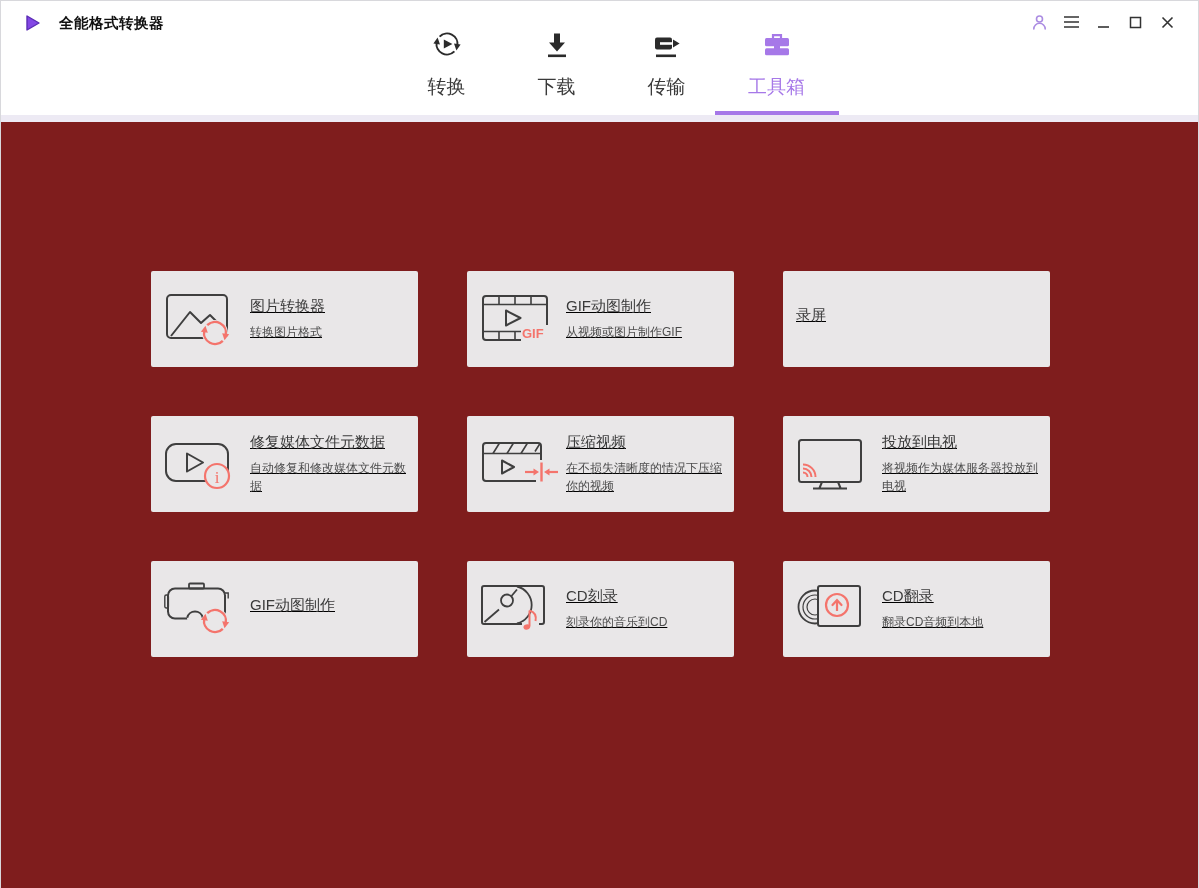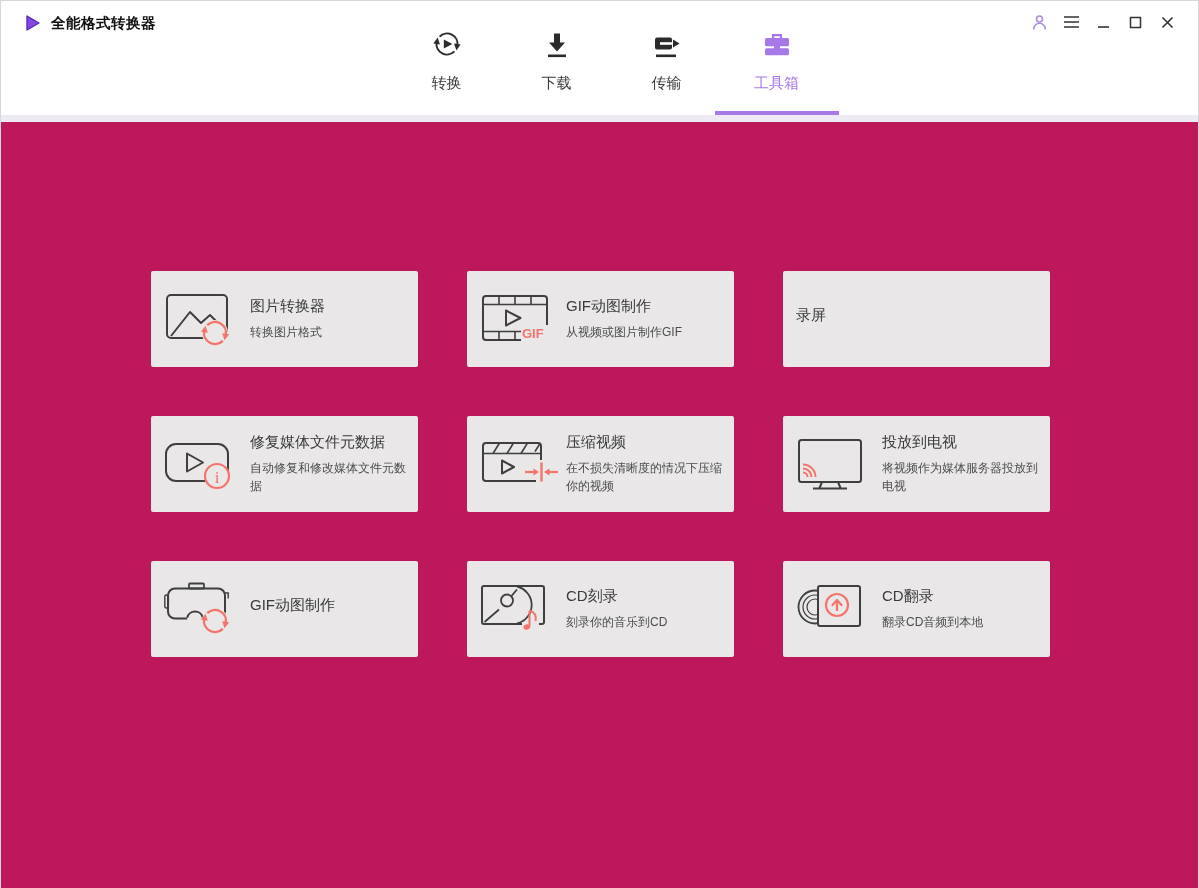--- a/index.html
+++ b/index.html
@@ -4,34 +4,34 @@
 <style>
   * { margin:0; padding:0; box-sizing:border-box; }
   html,body { width:1199px; height:888px; overflow:hidden; }
   body { font-family:"Liberation Sans","DejaVu Sans",sans-serif; background:#f0eff0; }
   .window { width:1199px; height:888px; border:1px solid #d8d8dc; background:#f0eff0; position:relative; }
 
   
   .header { position:relative; height:114px; background:#ffffff; }
   .titlebar { position:absolute; top:0; left:0; right:0; height:44px; display:flex; align-items:center; }
   .app-logo { margin-left:23px; width:18px; height:18px; display:flex; align-items:center; }
-  .app-title { margin-left:9px; font-size:14.5px; font-weight:bold; color:#111; letter-spacing:.5px; }
+  .app-title { margin-left:17px; font-size:14.5px; font-weight:bold; color:#111; letter-spacing:.5px; }
   .win-controls { position:absolute; right:18px; top:8px; display:flex; align-items:center; gap:6px; }
   .ctl { width:26px; height:26px; display:flex; align-items:center; justify-content:center; cursor:pointer; }
 
   
   .nav { position:absolute; top:30px; left:0; right:0; display:flex; justify-content:center; gap:8px; transform:translateX(12px); }
   .tab { position:relative; width:102px; display:flex; flex-direction:column; align-items:center; gap:9px; cursor:pointer; }
-  .tab-label { font-size:15px; color:#3a3a3a; }
+  .tab-label { font-size:19px; color:#3a3a3a; }
   .tab.active .tab-label { color:#a678e8; }
   .tab-underline { position:absolute; top:80px; left:50%; margin-left:-62px; width:124px; height:4px; background:#a678e8; }
   .header-strip { height:7px; background:#edeaf4; }
 
   
-  .content { height:767px; background:#be185d; }
+  .content { height:767px; background:#7f1d1d;text-decoration:underline; }
   .card-grid { display:grid; grid-template-columns:repeat(3,267px); grid-auto-rows:96px; gap:49px; padding:149px 0 0 150px; }
   .card { background:#e9e7e8; border-radius:2px; display:flex; align-items:center; padding-left:13px; cursor:pointer; }
   .card-icon { width:80px; height:56px; flex:0 0 80px; margin-right:6px; }
   .card-text { width:158px; }
   .card-title { font-size:15px; color:#3a3a3a; margin-bottom:8px; }
   .card-desc { font-size:12px; color:#4d4d4d; line-height:1.45; }
 
   svg text { font-family:"Liberation Sans","DejaVu Sans",sans-serif; }
   svg text.serif { font-family:"Liberation Serif","DejaVu Serif",serif; }
 </style>

